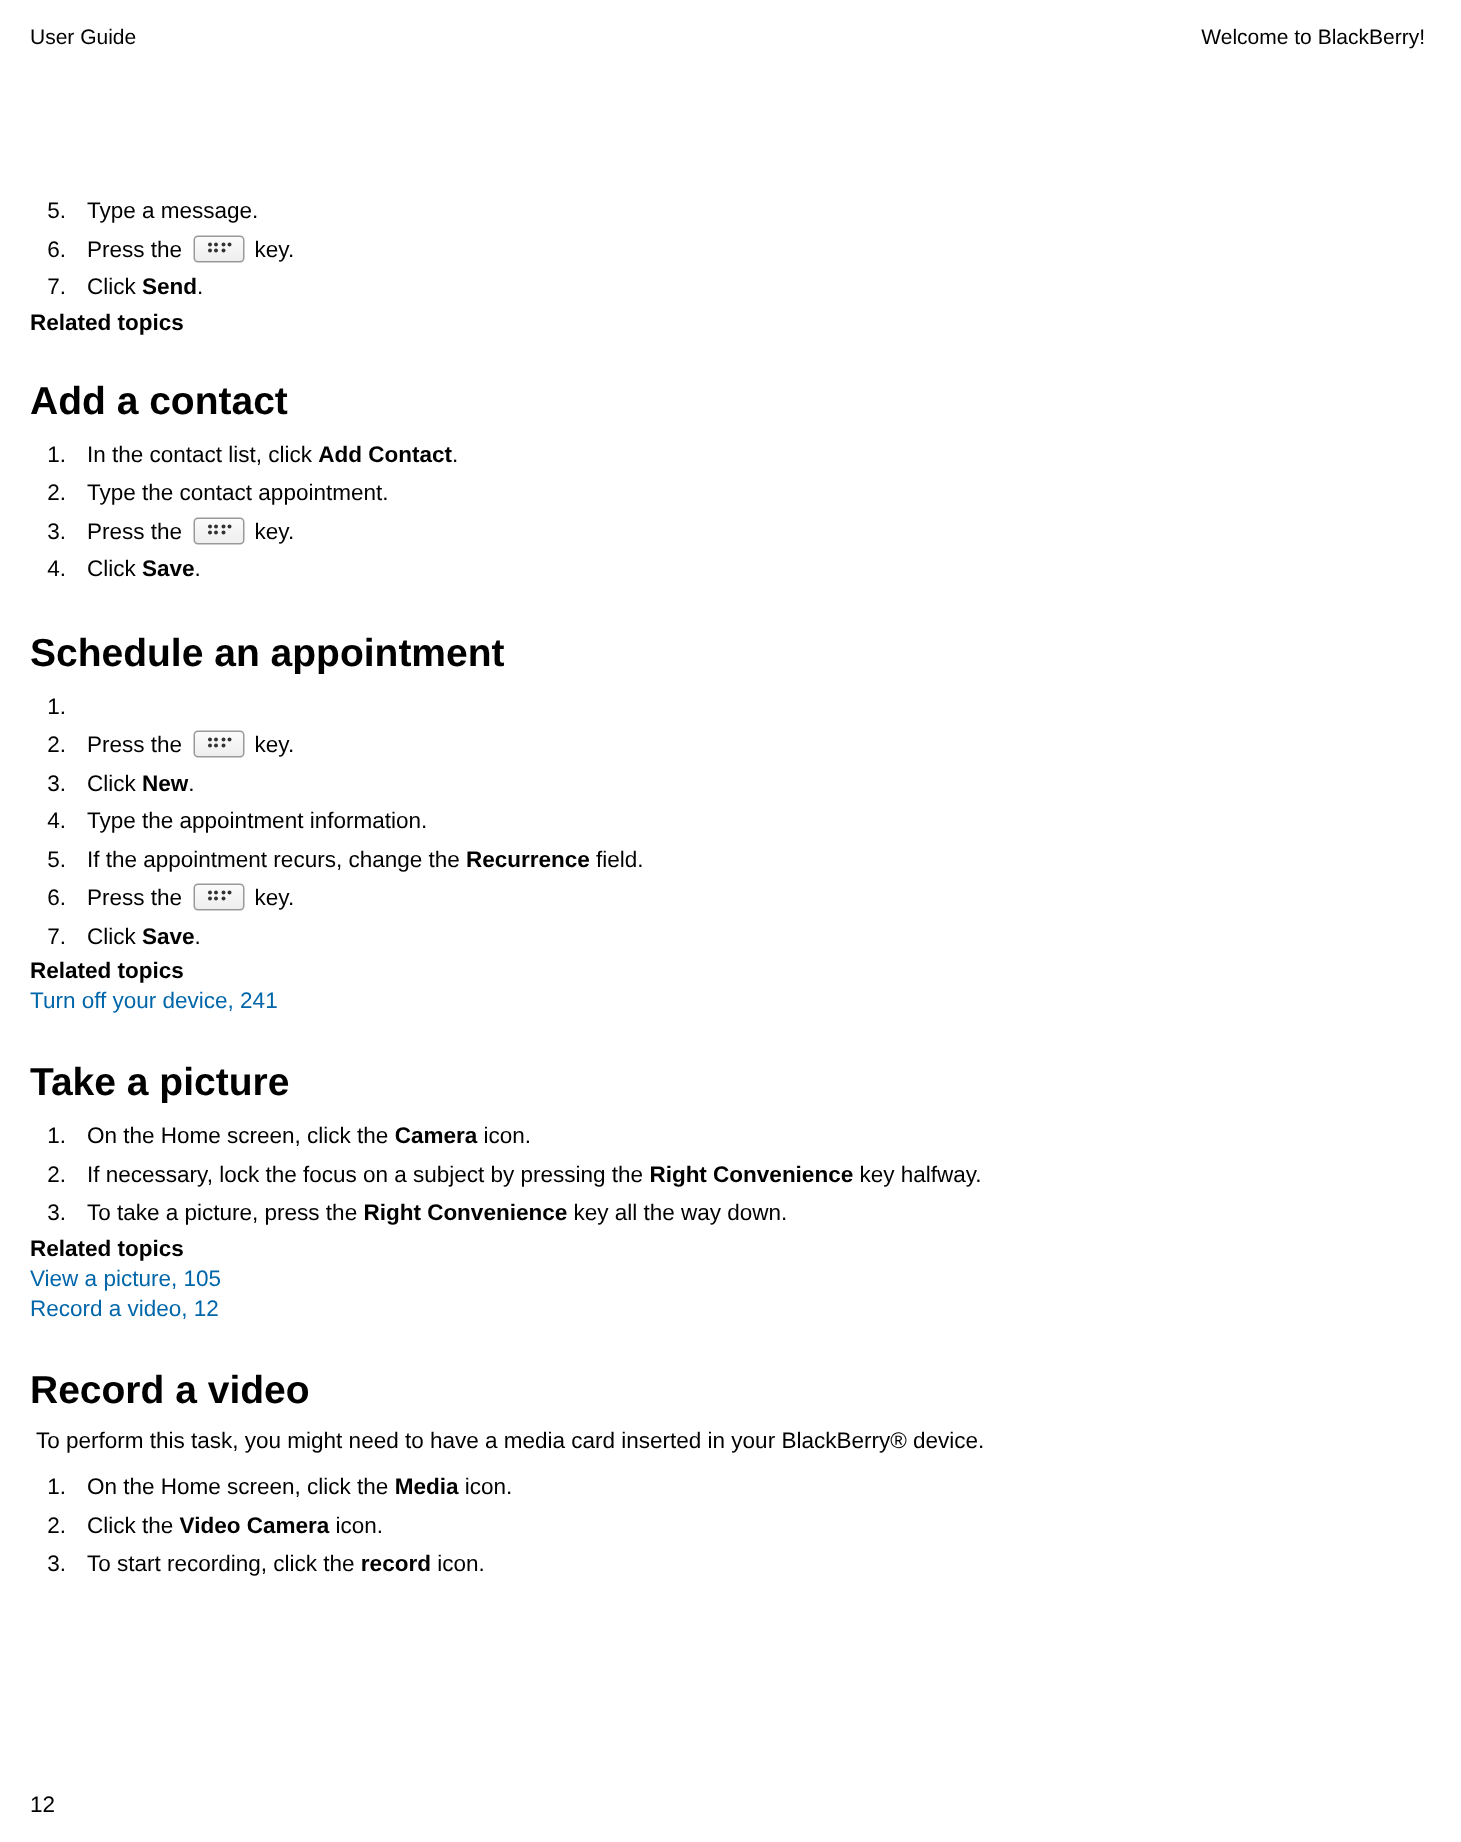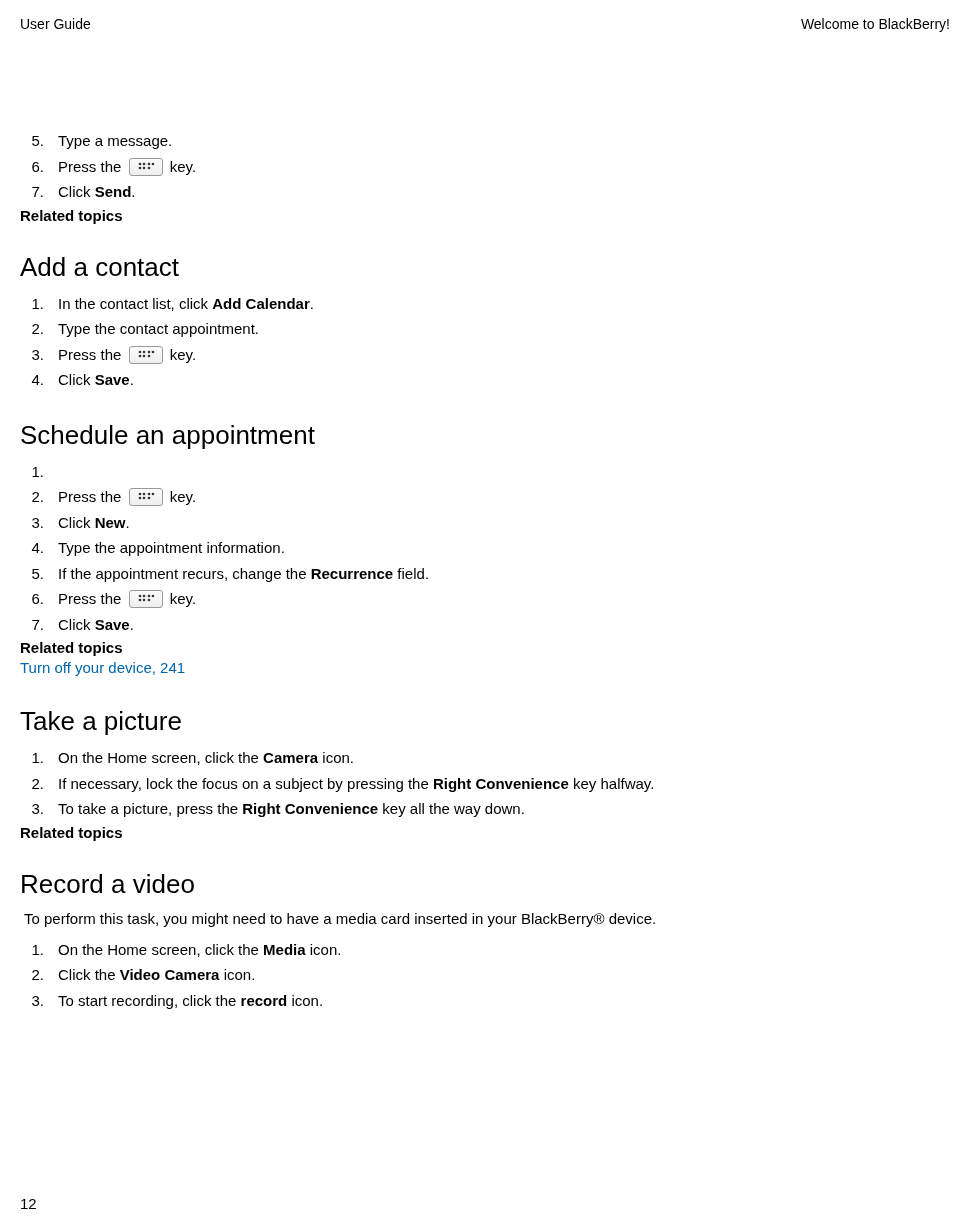--- a/index.html
+++ b/index.html
@@ -37,21 +37,21 @@
       width: 24px;
       text-align: right;
       margin-right: 14px;
       flex-shrink: 0;
     }
     ol li .txt {
       display: inline;
     }
     h2 {
       font-size: 26px;
-      font-weight: normal;
+      font-weight: bold;
       margin-top: 28px;
       margin-bottom: 10px;
     }
     .related-heading {
       font-size: 15px;
       font-weight: bold;
       margin-top: 2px;
       margin-bottom: 2px;
     }
     .link {
@@ -123,21 +123,21 @@
         <span class="txt">Click <span class="b">Send</span>.</span>
       </li>
     </ol>
 
   <div class="related-heading">Related topics</div>
 
   <h2>Add a contact</h2>
   <ol id="list-a">
       <li>
         <span class="num">1.</span>
-        <span class="txt">In the contact list, click <span class="b">Add Calendar</span>.</span>
+        <span class="txt">In the contact list, click <span class="b">Add Contact</span>.</span>
       </li>
       <li>
         <span class="num">2.</span>
         <span class="txt">Type the contact appointment.</span>
       </li>
       <li>
         <span class="num">3.</span>
         <span class="txt">Press the <span class="menu-key">
             <svg viewBox="0 0 18 12">
               <g fill="#333">
@@ -228,20 +228,24 @@
         <span class="num">2.</span>
         <span class="txt">If necessary, lock the focus on a subject by pressing the <span class="b">Right Convenience</span> key halfway.</span>
       </li>
       <li>
         <span class="num">3.</span>
         <span class="txt">To take a picture, press the <span class="b">Right Convenience</span> key all the way down.</span>
       </li>
     </ol>
 
   <div class="related-heading">Related topics</div>
+  <div id="rel3">
+      <span class="link">View a picture, 105</span>
+      <span class="link">Record a video, 12</span>
+    </div>
 
   <h2>Record a video</h2>
   <p class="para">To perform this task, you might need to have a media card inserted in your BlackBerry® device.</p>
   <ol id="list-d">
       <li>
         <span class="num">1.</span>
         <span class="txt">On the Home screen, click the <span class="b">Media</span> icon.</span>
       </li>
       <li>
         <span class="num">2.</span>

